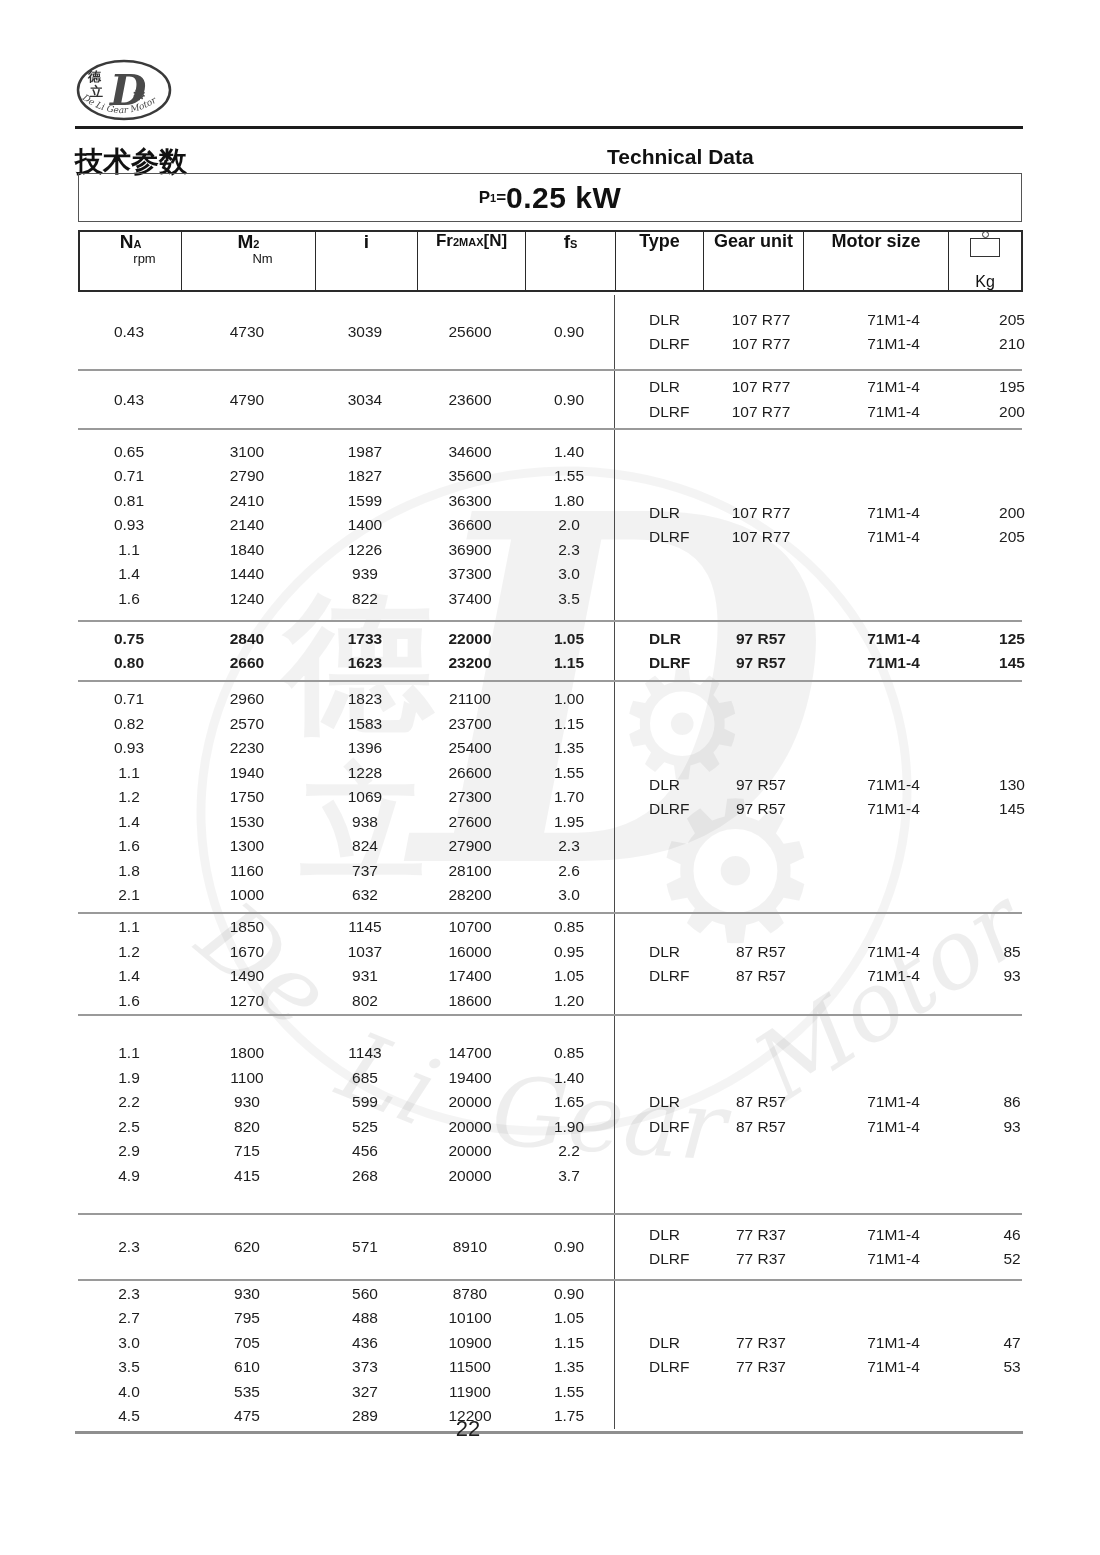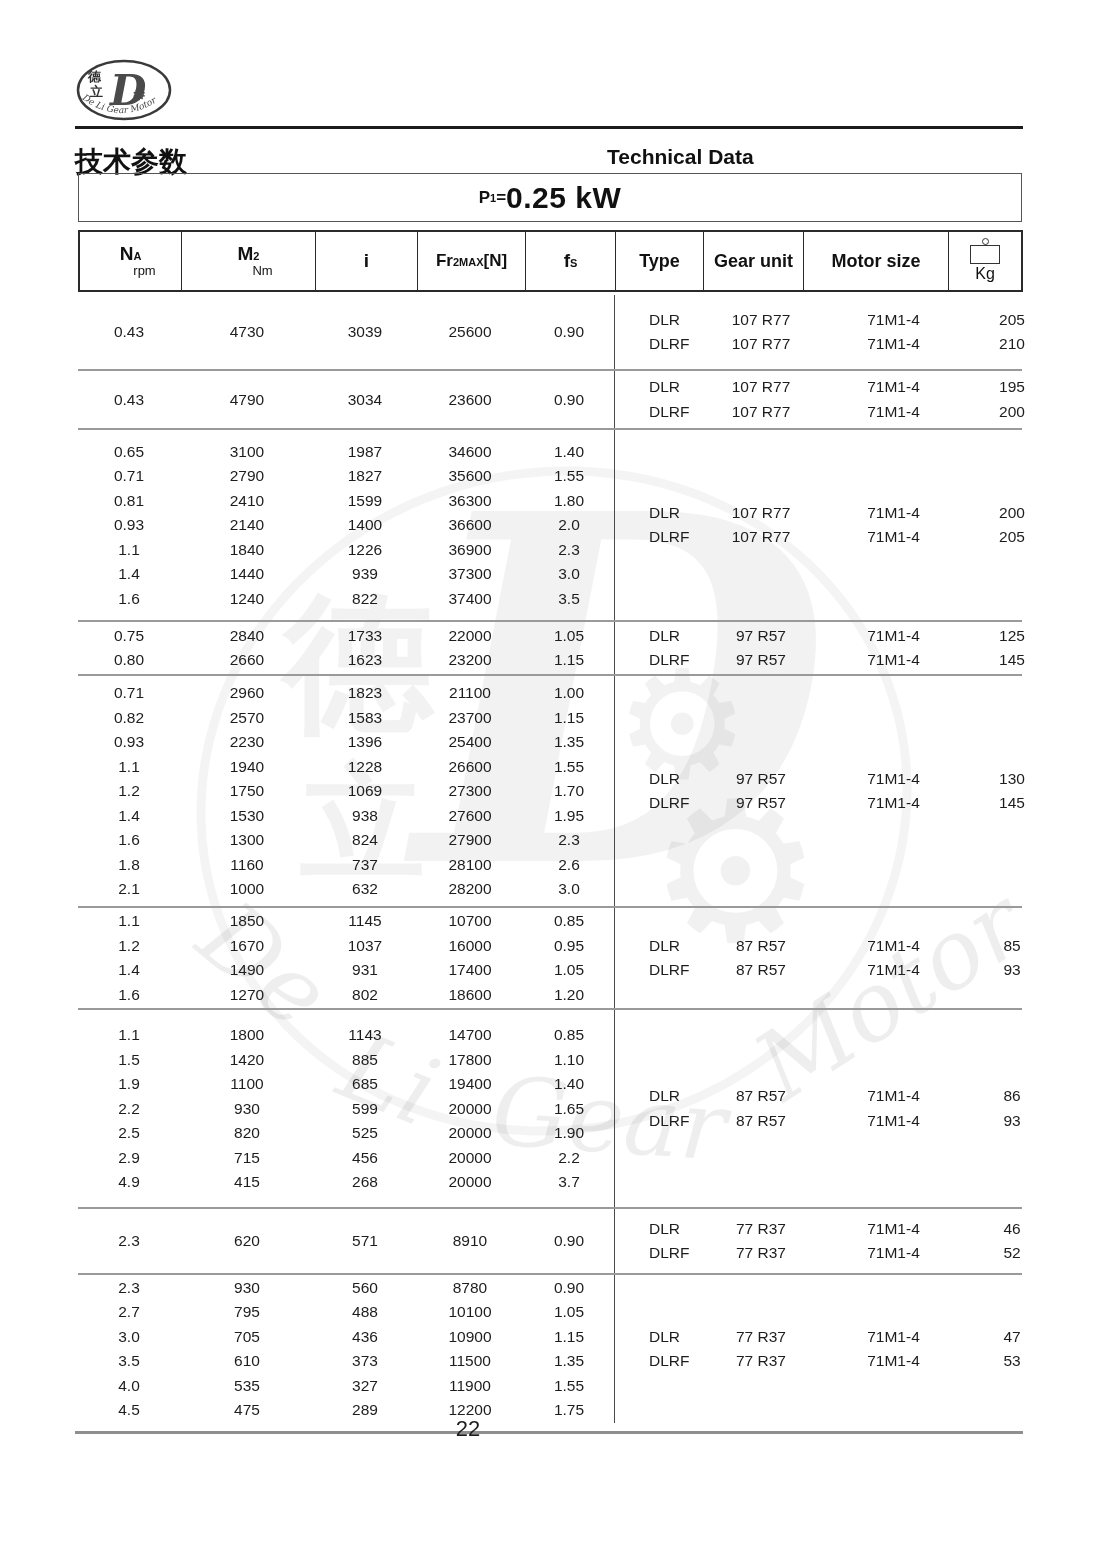--- a/index.html
+++ b/index.html
@@ -26,28 +26,28 @@
   .sec-en{position:absolute;left:578px;top:145px;font-size:21px;font-weight:bold;color:#111;margin-left:29px;}
   
   .title-box{position:absolute;left:78px;top:173px;width:942px;height:47px;border:1px solid #555;
              display:flex;align-items:center;justify-content:center;color:#111;}
   .title-p{font-size:17px;font-weight:bold;}
   .title-sub{font-size:11px;font-weight:bold;vertical-align:-3px;}
   .title-val{font-size:30px;font-weight:800;letter-spacing:0.5px;}
   
   .col-head{position:absolute;left:78px;top:230px;width:941px;height:58px;border:2px solid #2a2a2a;
             display:grid;grid-template-columns:102px 134px 102px 108px 90px 88px 100px 145px 72px;}
-  .hcell{border-right:1.5px solid #2a2a2a;display:flex;flex-direction:column;align-items:center;justify-content:center;color:#111;}
+  .hcell{border-right:1.5px solid #2a2a2a;display:flex;flex-direction:column;align-items:center;color:#111;}
   .hcell:last-child{border-right:none;}
   .hmain{font-size:19px;font-weight:bold;line-height:1.05;}
   .hsub{font-size:11px;font-weight:bold;}
   .hunit{font-size:13px;line-height:1.1;margin-left:28px;}
   .kg-icon{width:28px;height:17px;border:1.5px solid #333;position:relative;margin-top:6px;}
   .kg-icon:before{content:"";position:absolute;left:50%;top:-8px;margin-left:-3.5px;width:5px;height:5px;border:1.5px solid #333;border-radius:50%;}
-  .kg-label{font-size:16px;color:#111;margin-top:1px;}
+  .kg-label{font-size:16px;color:#111;margin-top:16px;}
   
   #groups{position:absolute;left:78px;top:295px;width:944px;}
   .group{display:flex;border-bottom:2px solid #9a9a9a;box-sizing:border-box;}
   .group.last{border-bottom:none;}
   .gleft{width:536px;display:flex;flex-direction:column;justify-content:center;}
   .gright{width:405px;border-left:1.5px solid #4a4a4a;display:flex;flex-direction:column;justify-content:center;}
   .drow{display:grid;grid-template-columns:102px 134px 102px 108px 90px;height:24.5px;align-items:center;}
   .irow{display:grid;grid-template-columns:86px 100px 145px 72px;height:24.7px;align-items:center;gap:10px;}
   .cell{text-align:center;font-size:15.5px;color:#1d1d1d;}
   .cell-type{text-align:left;padding-left:34px;}
@@ -240,21 +240,21 @@
             <div class="cell">200</div>
           </div>
           <div class="irow">
             <div class="cell cell-type">DLRF</div>
             <div class="cell">107 R77</div>
             <div class="cell">71M1-4</div>
             <div class="cell">205</div>
           </div>
         </div>
       </div>
-      <div class="group" style="height: 54px;">
+      <div class="group" style="height: 60px; font-weight: bold;">
         <div class="gleft">
           <div class="drow">
             <div class="cell">0.75</div>
             <div class="cell">2840</div>
             <div class="cell">1733</div>
             <div class="cell">22000</div>
             <div class="cell">1.05</div>
           </div>
           <div class="drow">
             <div class="cell">0.80</div>
@@ -409,27 +409,20 @@
       <div class="group" style="height: 199px;">
         <div class="gleft">
           <div class="drow">
             <div class="cell">1.1</div>
             <div class="cell">1800</div>
             <div class="cell">1143</div>
             <div class="cell">14700</div>
             <div class="cell">0.85</div>
           </div>
           <div class="drow">
-            <div class="cell">1.5</div>
-            <div class="cell">1420</div>
-            <div class="cell">885</div>
-            <div class="cell">17800</div>
-            <div class="cell">1.10</div>
-          </div>
-          <div class="drow">
             <div class="cell">1.9</div>
             <div class="cell">1100</div>
             <div class="cell">685</div>
             <div class="cell">19400</div>
             <div class="cell">1.40</div>
           </div>
           <div class="drow">
             <div class="cell">2.2</div>
             <div class="cell">930</div>
             <div class="cell">599</div>

